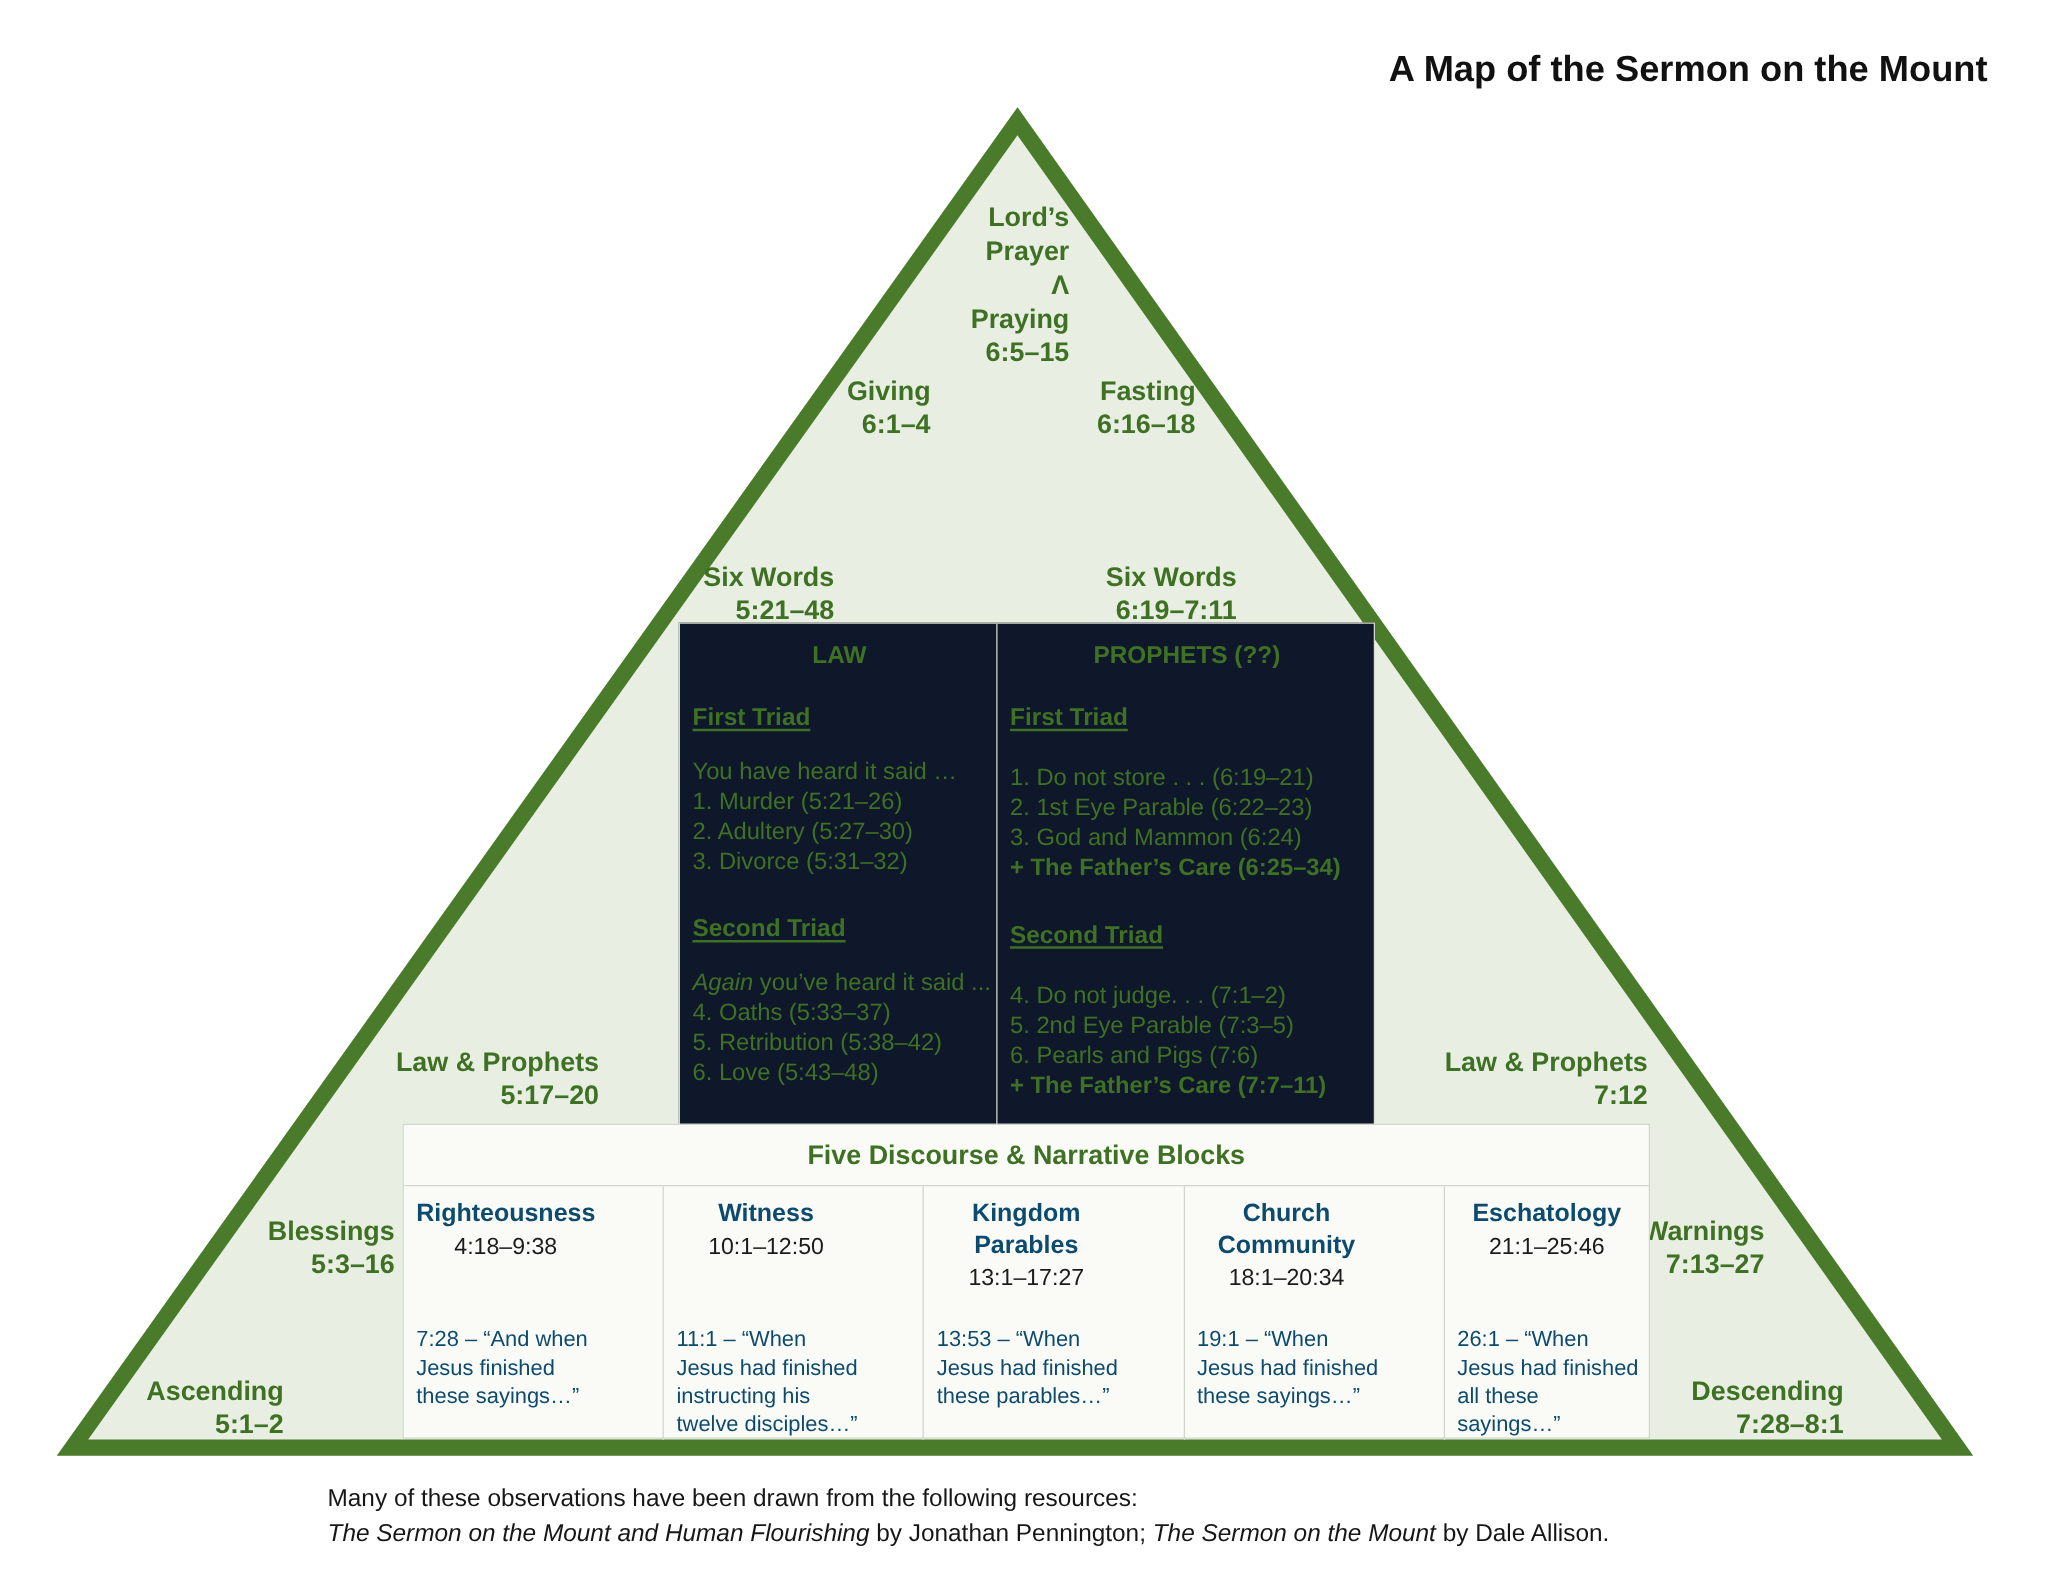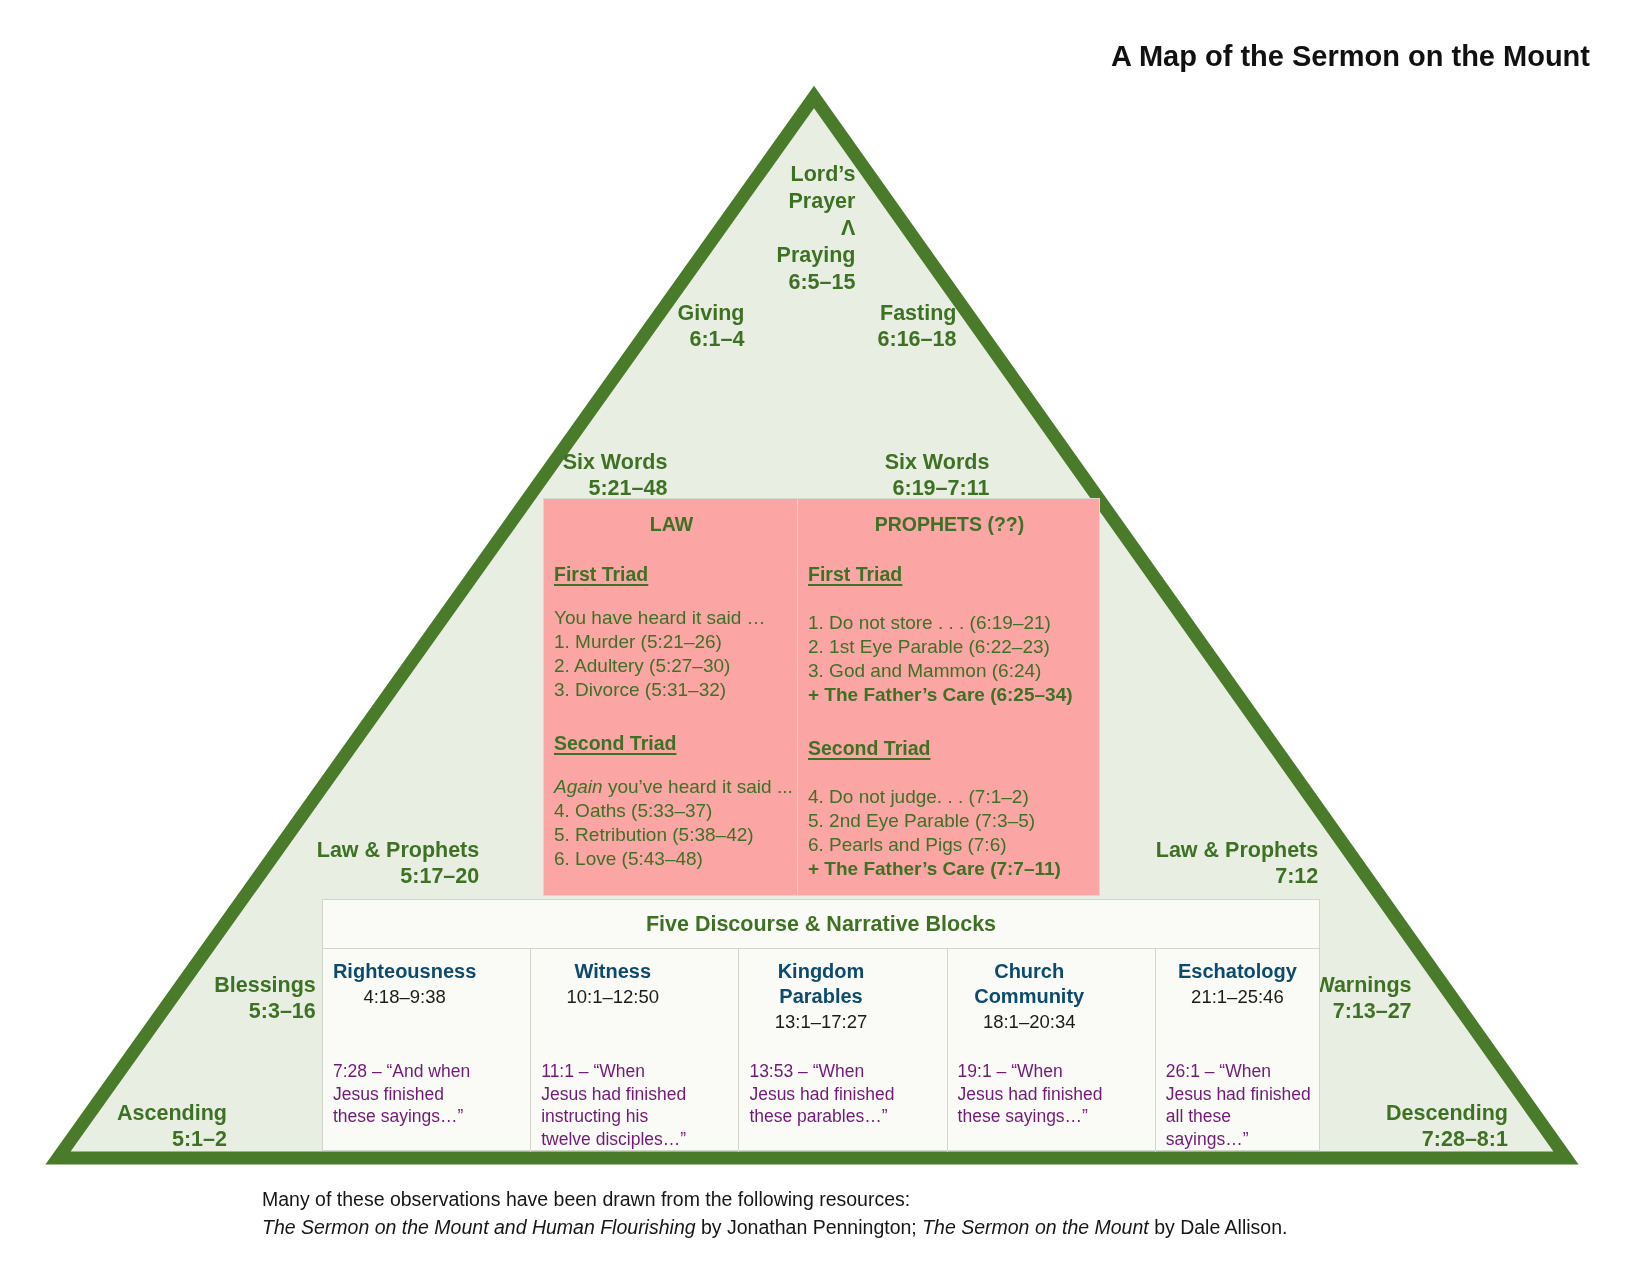--- a/index.html
+++ b/index.html
@@ -9,22 +9,22 @@
          font-size:29px;font-weight:bold;color:#111;}
   .triangle-svg{position:absolute;left:0;top:0;}
 
   
   .glabel{position:absolute;transform:translateX(-50%);text-align:right;color:#3e7124;
           font-weight:bold;font-size:21.5px;line-height:26px;white-space:nowrap;}
   .glabel .ln{display:block;}
   .lords{line-height:27px;white-space:pre-line;}
 
   
-  .lp-box{position:absolute;left:543px;top:498px;width:557px;height:398px;box-sizing:border-box;
-          background:#fca5a5;border:1px solid #d6dacd;display:flex;}
+  .lp-box{position:absolute;left:543px;top:498px;width:557px;height:449px;box-sizing:border-box;
+          background:#0f172a;border:1px solid #d6dacd;display:flex;}
   .lp-col{box-sizing:border-box;padding:13px 8px 0 10px;color:#3e7124;font-size:19px;line-height:24px;}
   .lp-col.law{width:254px;border-right:1px solid #d6dacd;}
   .lp-col.prophets{width:302px;}
   .lp-heading{font-weight:bold;font-size:19.5px;text-align:center;margin-bottom:26px;}
   .triad-title{font-weight:bold;font-size:19.5px;display:inline-block;
                text-decoration:underline;text-decoration-thickness:2px;text-underline-offset:3px;}
   .law .triad-head{margin-bottom:19px;}
   .prophets .triad-head{margin-bottom:24px;}
   .triad.second{margin-top:29px;}
   .law .second .intro{margin-top:2px;}
@@ -37,21 +37,21 @@
                 background:#fafbf6;border:1px solid #d2d5cb;}
   .bt-header{height:48px;line-height:48px;border-bottom:1px solid #d2d5cb;text-align:center;
              color:#3e7124;font-weight:bold;font-size:21.5px;}
   .bt-cols{display:flex;height:203px;}
   .bt-col{position:relative;flex:1;box-sizing:border-box;padding-top:10px;}
   .bt-col + .bt-col{border-left:1px solid #d2d5cb;margin-left:44px;}
   .bt-name{text-align:center;font-weight:bold;font-size:20px;line-height:25px;color:#0c4a6e;
            white-space:pre-line;}
   .bt-ref{text-align:center;font-size:18.5px;line-height:25px;color:#1b1b1b;}
   .bt-quote{position:absolute;top:111px;left:10px;right:5px;font-size:17.5px;line-height:22.5px;
-            color:#701a75;}
+            color:#0c4a6e;}
 
   
   .footer{position:absolute;left:262px;top:1186px;font-size:19.5px;line-height:27.5px;color:#161616;}
 </style>
 </head>
 <body>
 
 <div class="page">
 
   <h1 class="title">A Map of the Sermon on the Mount</h1>
@@ -98,21 +98,21 @@
     <span class="ln">5:3–16</span>
   </div>
   <div class="glabel" style="left:1363px;top:972px;">
     <span class="ln">Warnings</span>
     <span class="ln">7:13–27</span>
   </div>
   <div class="glabel" style="left:172px;top:1100px;">
     <span class="ln">Ascending</span>
     <span class="ln">5:1–2</span>
   </div>
-  <div class="glabel" style="left:1447px;top:1100px;">
+  <div class="glabel" style="left:1414px;top:1100px;">
     <span class="ln">Descending</span>
     <span class="ln">7:28–8:1</span>
   </div>
 
   <div class="lp-box">
     <div class="lp-col law">
       <div class="lp-heading">LAW</div>
       <div class="triad first">
         <div class="triad-head"><span class="triad-title">First Triad</span></div>
         <div class="lp-line intro">You have heard it said …</div>

